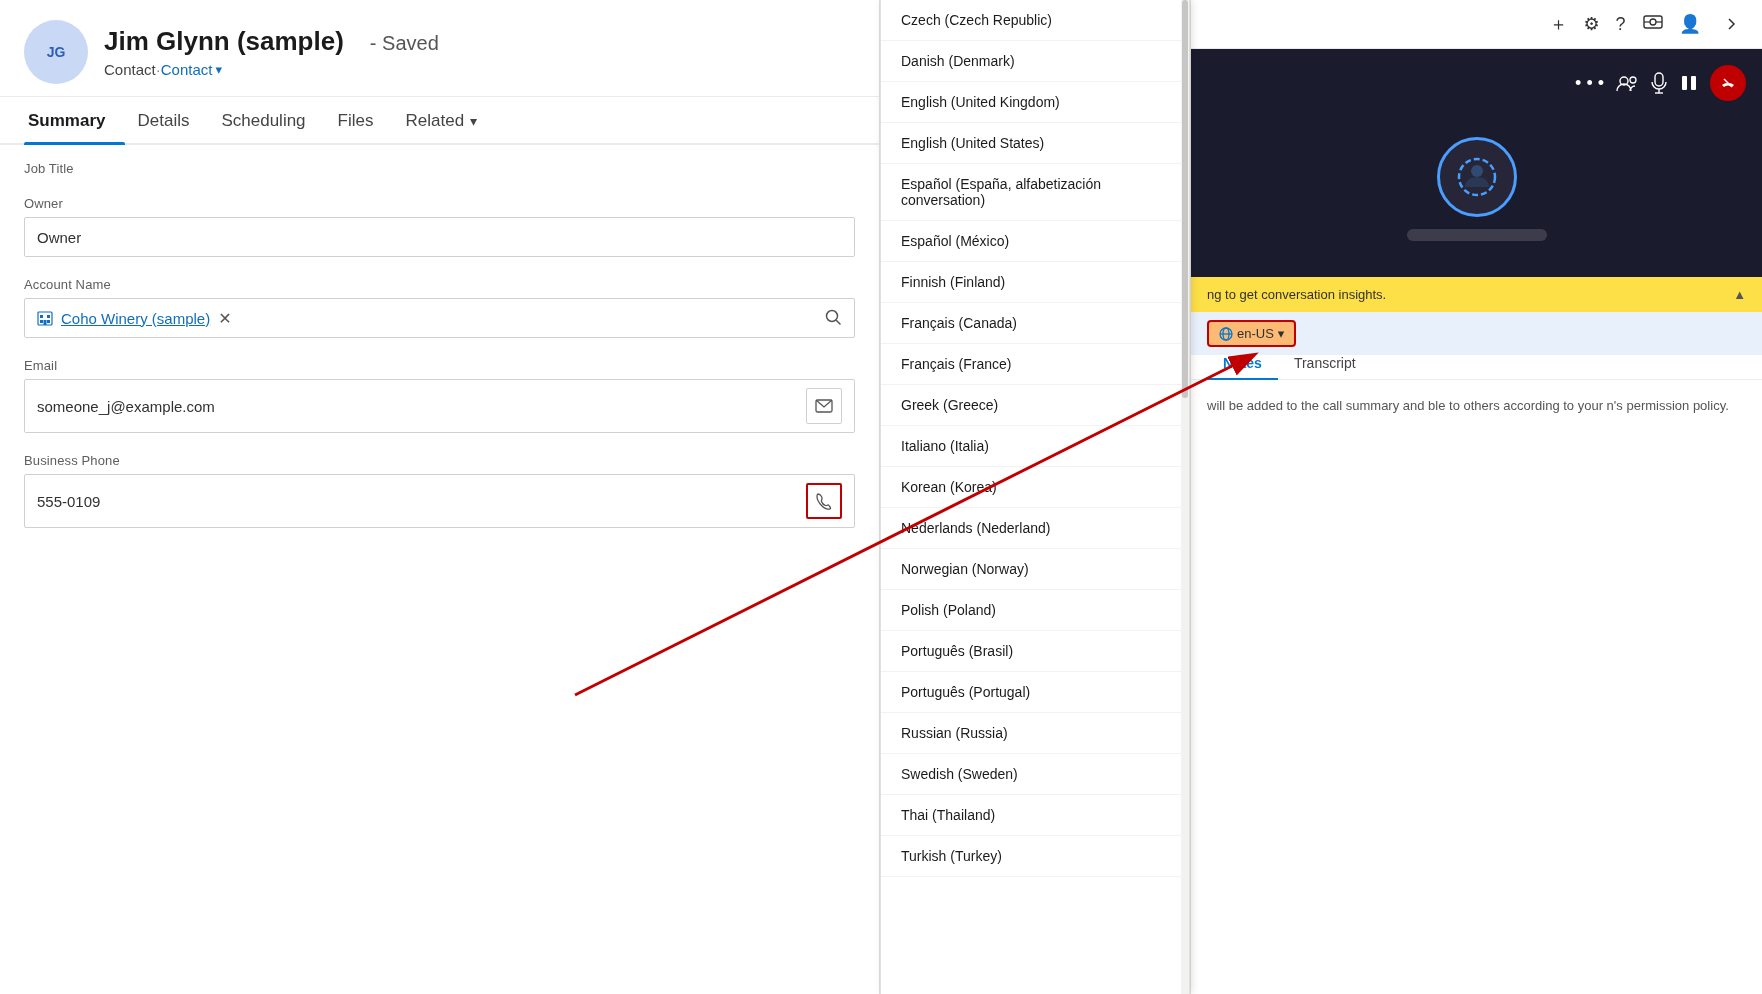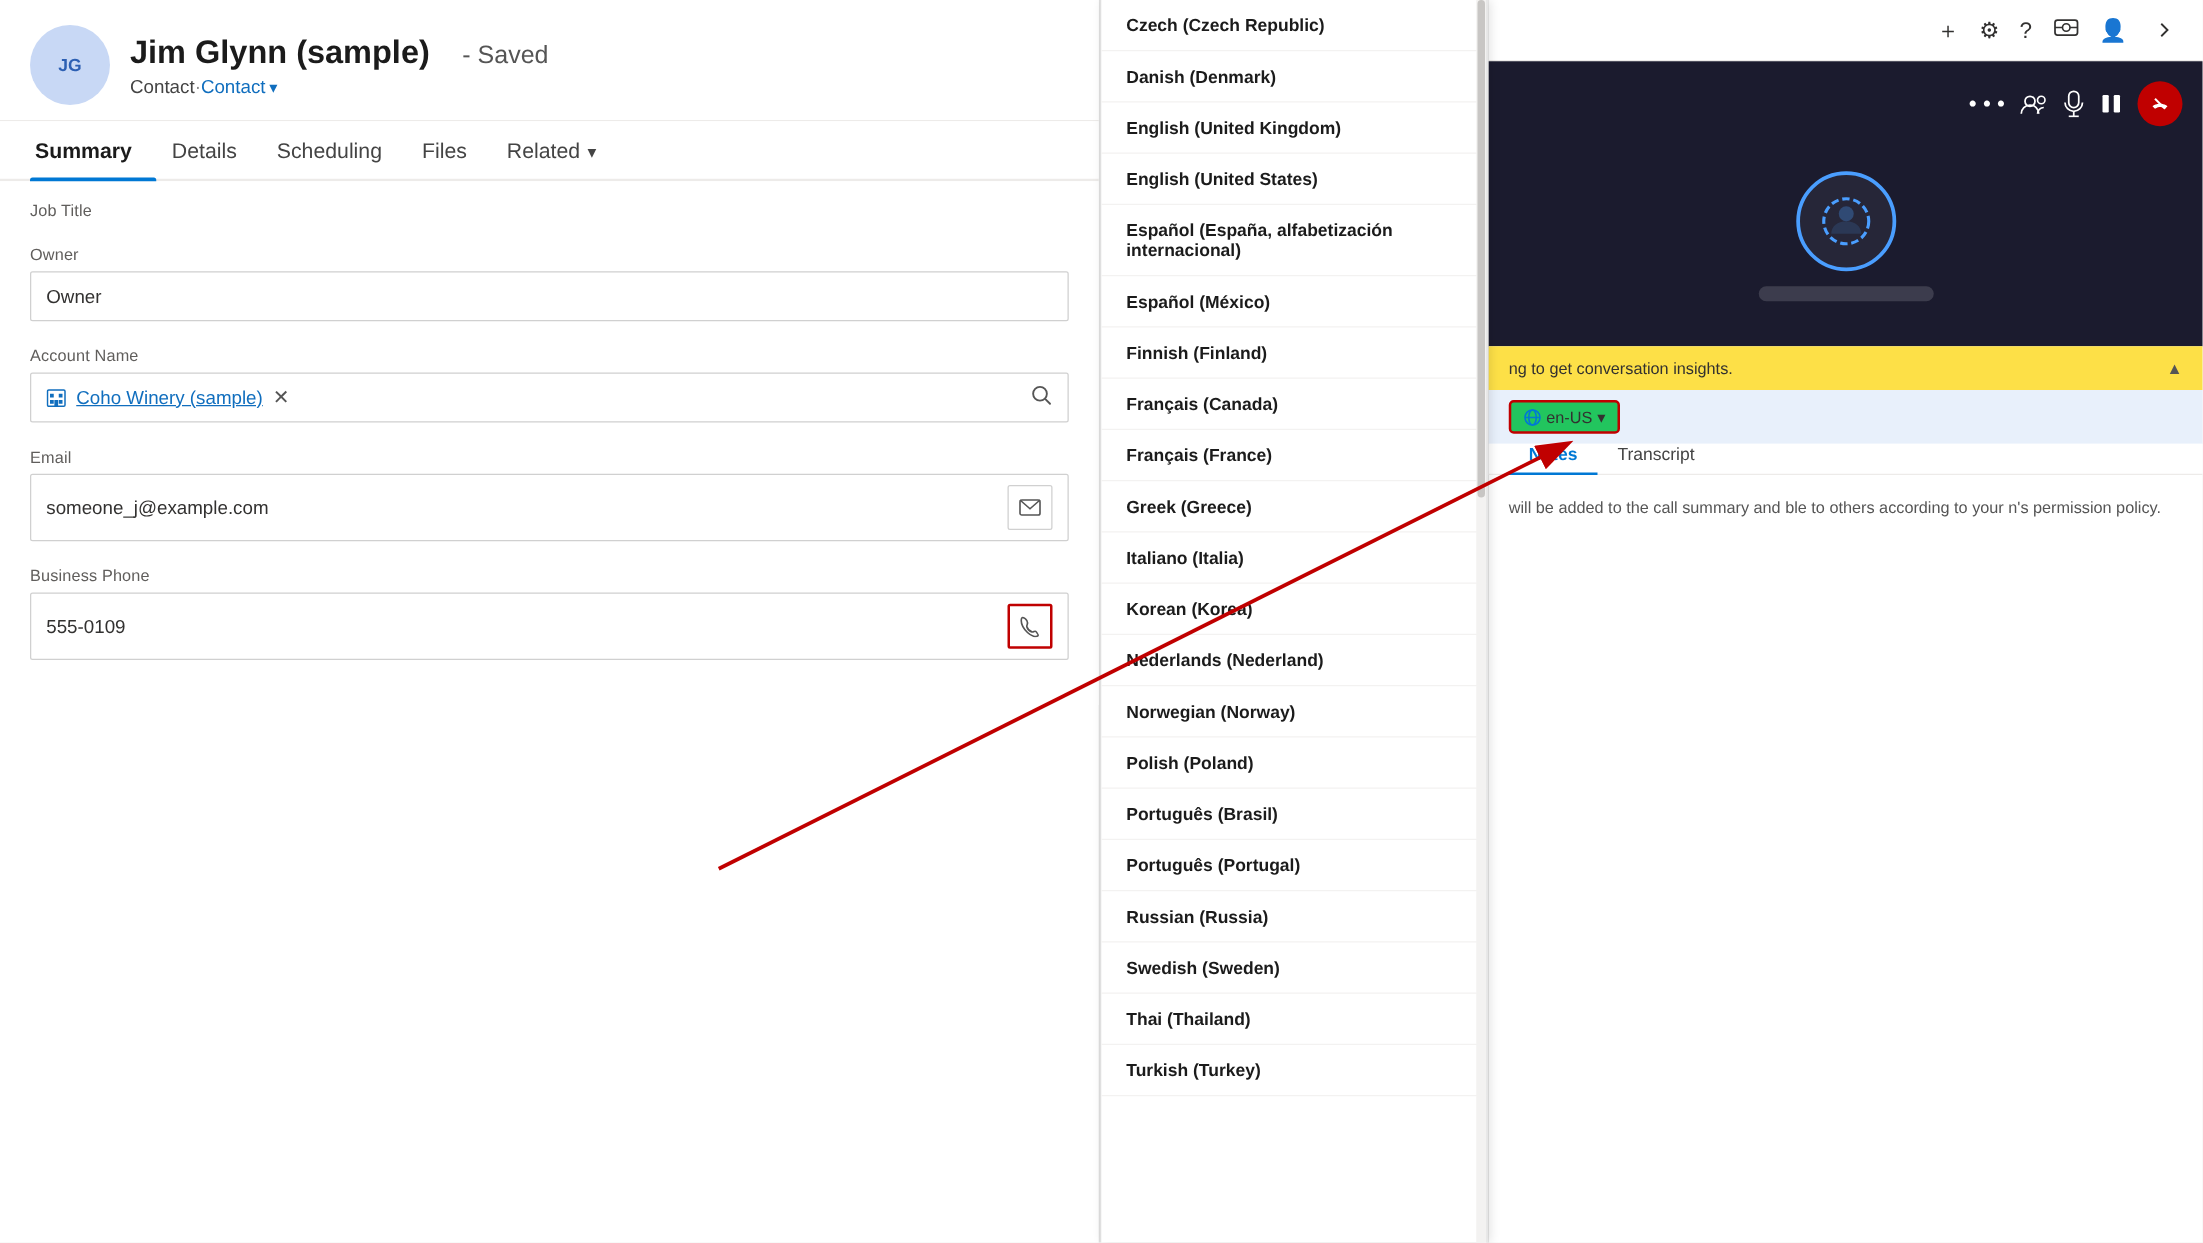--- a/index.html
+++ b/index.html
@@ -190,21 +190,20 @@
       box-shadow: 2px 0 8px rgba(0,0,0,0.12);
       overflow-y: auto;
       z-index: 10;
     }
     .lang-item {
       padding: 12px 20px;
       font-size: 14px;
       color: #1b1b1b;
       cursor: pointer;
       border-bottom: 1px solid #f3f2f1;
-      font-weight: bold;
     }
 
     
     .call-panel {
       position: absolute;
       left: 1190px;
       top: 0;
       width: 572px;
       height: 994px;
       background: #fff;
@@ -321,21 +320,21 @@
     }
     .lang-selector-btn {
       display: flex;
       align-items: center;
       gap: 4px;
       border: 2px solid #c00000;
       border-radius: 4px;
       padding: 4px 10px;
       font-size: 13px;
       cursor: pointer;
-      background: #22c55e;
+      background: #fdba74;
       color: #323130;
     }
 
     
     .notes-tabs {
       display: flex;
       padding: 0 16px;
       border-bottom: 1px solid #edebe9;
       background: #fff;
     }
@@ -503,21 +502,21 @@
 
 <div class="lang-dropdown">
 
   <div style="position:absolute; right:0; top:0; width:8px; height:100%; background:#f3f2f1; z-index:1;"></div>
   <div style="position:absolute; right:1px; top:0; width:6px; height:40%; background:#c8c6c4; border-radius:3px; z-index:2;"></div>
 
 <div class="lang-item">Czech (Czech Republic)</div>
     <div class="lang-item">Danish (Denmark)</div>
     <div class="lang-item">English (United Kingdom)</div>
     <div class="lang-item">English (United States)</div>
-    <div class="lang-item">Español (España, alfabetización internacional)</div>
+    <div class="lang-item">Español (España, alfabetización conversation)</div>
     <div class="lang-item">Español (México)</div>
     <div class="lang-item">Finnish (Finland)</div>
     <div class="lang-item">Français (Canada)</div>
     <div class="lang-item">Français (France)</div>
     <div class="lang-item">Greek (Greece)</div>
     <div class="lang-item">Italiano (Italia)</div>
     <div class="lang-item">Korean (Korea)</div>
     <div class="lang-item">Nederlands (Nederland)</div>
     <div class="lang-item">Norwegian (Norway)</div>
     <div class="lang-item">Polish (Poland)</div>

